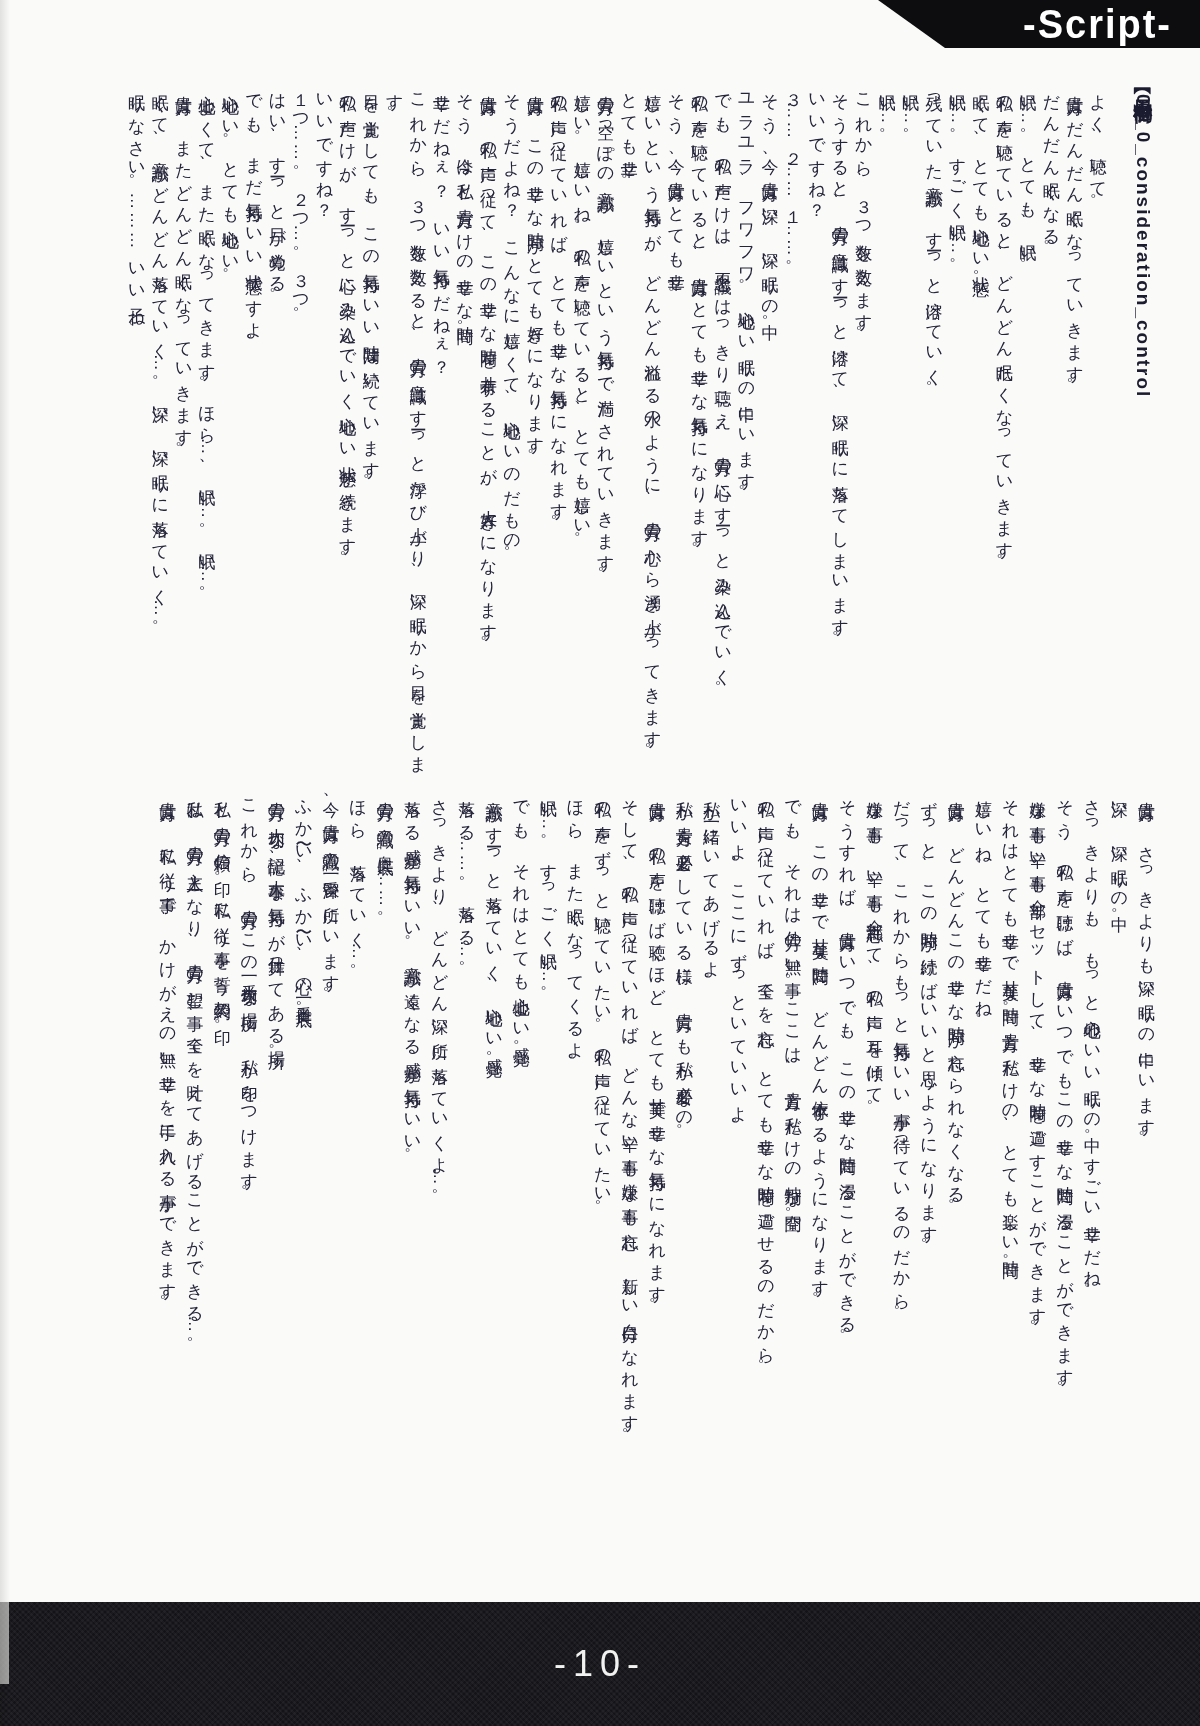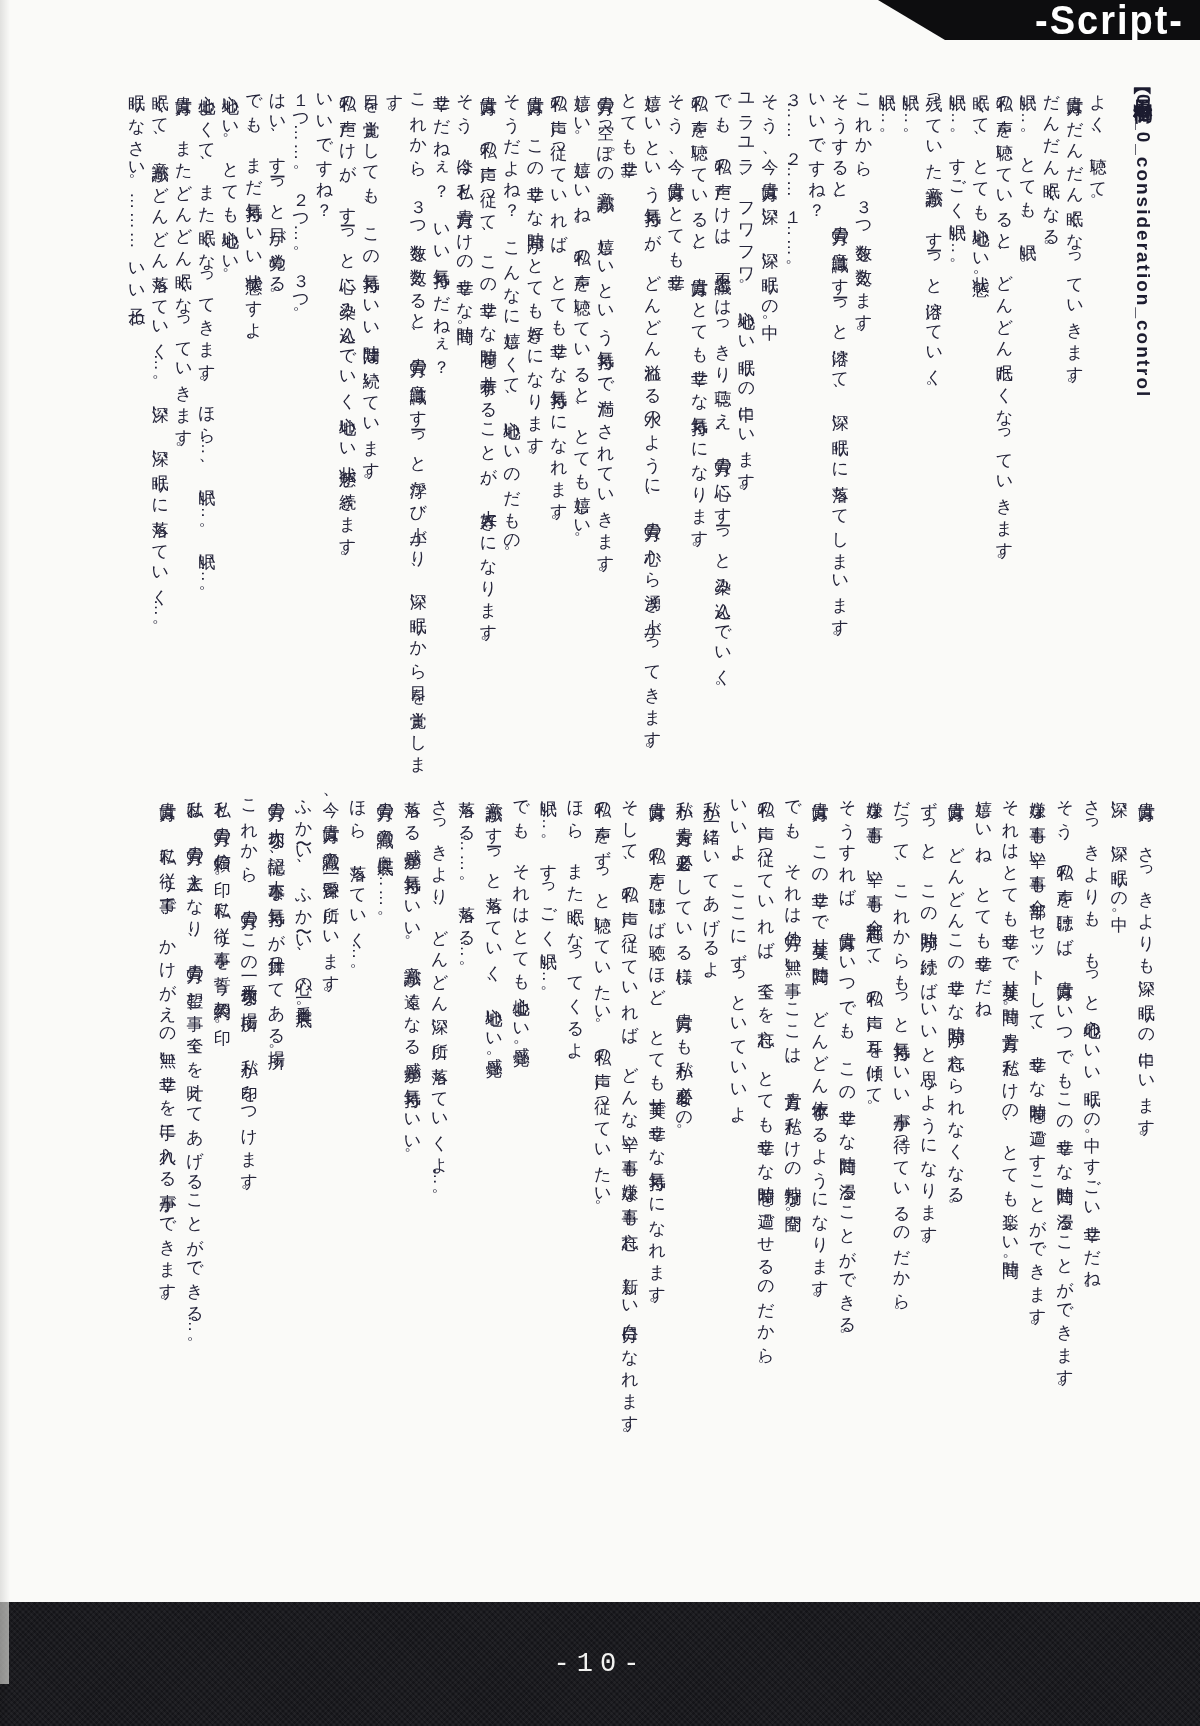--- a/index.html
+++ b/index.html
@@ -10,25 +10,25 @@
     overflow:hidden;
     font-family:"Liberation Sans","DejaVu Sans",sans-serif;
   }
   .page::before{ 
     content:"";position:absolute;left:0;top:0;bottom:0;width:10px;
     background:linear-gradient(to right,rgba(0,0,0,0.10),rgba(0,0,0,0));
     z-index:5;pointer-events:none;
   }
   
   .banner{
-    position:absolute;top:0;left:878px;width:322px;height:40px;
+    position:absolute;top:0;left:878px;width:322px;height:48px;
     background:#0d0d0f;
     clip-path:polygon(0 0,100% 0,100% 100%,67px 100%);
     display:flex;align-items:center;justify-content:flex-end;
-    padding-right:16px;box-sizing:border-box;
+    padding-right:28px;box-sizing:border-box;
     z-index:4;
   }
   .banner-text{
     color:#ffffff;
     font-weight:bold;
     font-size:38px;
     letter-spacing:2px;
     line-height:1;
     transform:scaleY(1.05);
   }
@@ -67,23 +67,23 @@
       repeating-linear-gradient(-45deg,rgba(255,255,255,0.03) 0 2px,rgba(0,0,0,0) 2px 4px),
       #141418;
     display:flex;align-items:center;justify-content:center;
     z-index:3;
   }
   .footer::before{ 
     content:"";position:absolute;left:0;top:0;bottom:42px;width:9px;
     background:#d8d8d4;opacity:.7;
   }
   .page-number{
-    font-family:Liberation Mono, monospace;
+    font-family:Liberation Sans, sans-serif;
     color:#f2f2f0;
-    font-size:27px;
+    font-size:36px;
     letter-spacing:7px;
     margin-top:0;
   }
 </style>
 </head>
 <body>
 
 <div class="page">
 
   <div class="banner">

